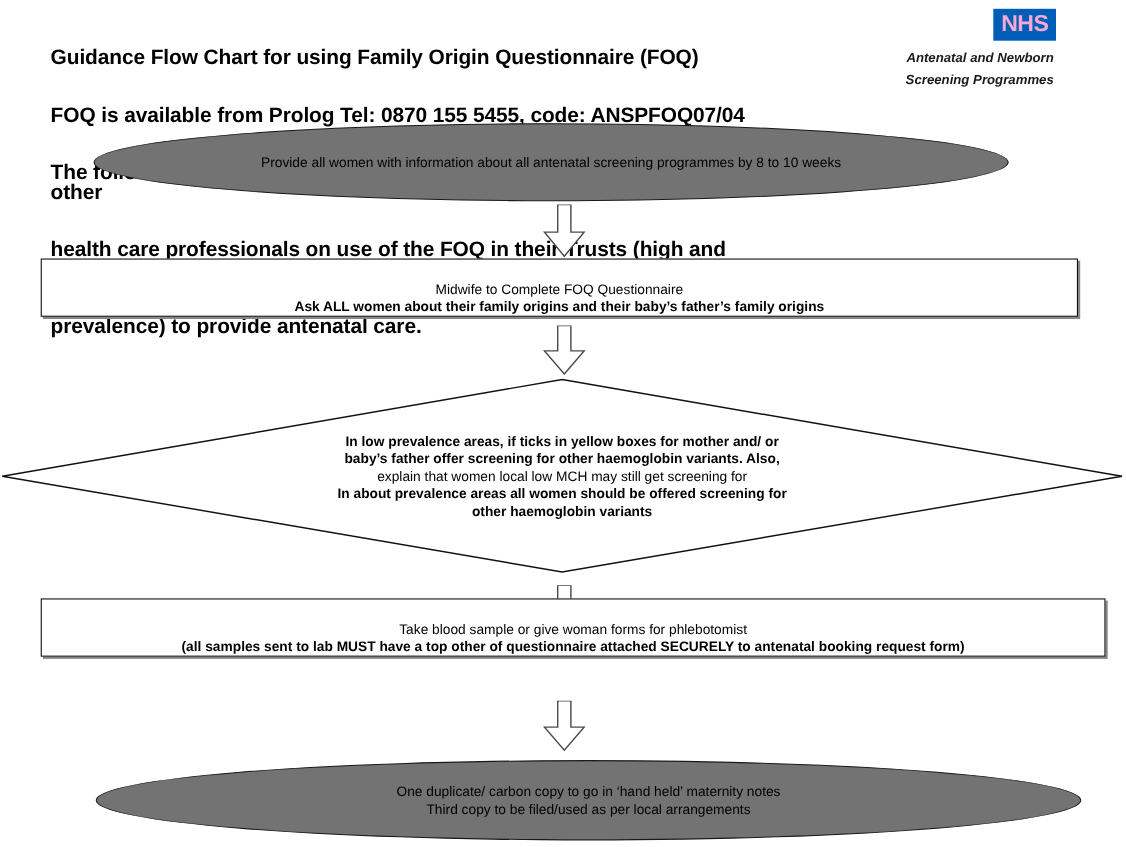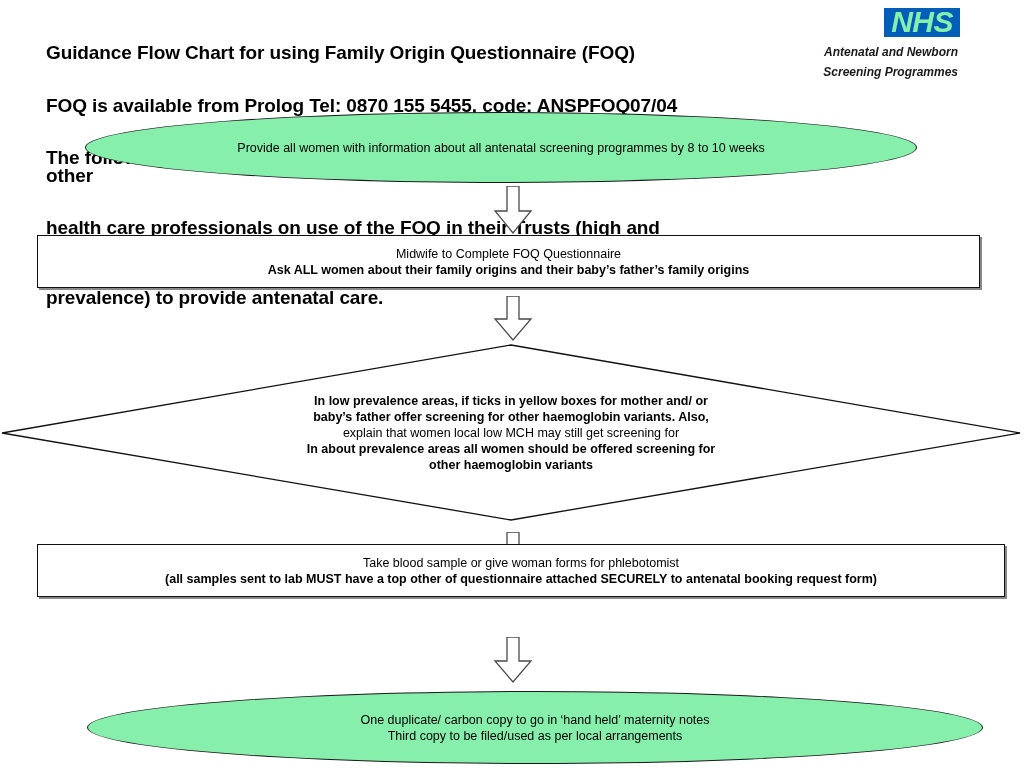--- a/index.html
+++ b/index.html
@@ -37,25 +37,24 @@
   #nhs-logo-block {
     position: absolute;
     left: 690px;
     top: 8px;
     width: 270px;
     text-align: right;
   }
   #nhs-badge {
     display: inline-block;
     background: #005EB8;
-    color: #86efac;
+    color: #f9a8d4;
     font-family: "Liberation Sans", sans-serif;
     font-weight: bold;
-    font-style: italic;
-    font-size: 30px;
+    font-size: 21px;
     line-height: 26px;
     letter-spacing: -0.5px;
     padding: 1px 7px 2px 7px;
   }
   #nhs-strapline {
     margin-top: 5px;
     font-family: "Liberation Sans", sans-serif;
     font-weight: bold;
     font-style: italic;
     font-size: 12px;
@@ -75,35 +74,35 @@
   }
   .node-text .ln { display: block; }
   .ln.b { font-weight: bold; }
   .ln.r { font-weight: normal; }
 
   
   .ellipse {
     position: absolute;
     border: 1.2px solid #1a1a1a;
     border-radius: 50%;
-    background: #86efac;
+    background: #737373;
     box-sizing: border-box;
     display: flex;
     align-items: center;
     justify-content: center;
   }
 
   
   .rectbox {
     position: absolute;
     border: 1.4px solid #101010;
     background: #ffffff;
     box-sizing: border-box;
     display: flex;
-    align-items: center;
+    align-items: flex-end;
     justify-content: center;
     box-shadow: 2px 2px 0 0 #888888;
   }
 
   
   .diamond-wrap {
     position: absolute;
   }
   .diamond-wrap svg {
     position: absolute;

